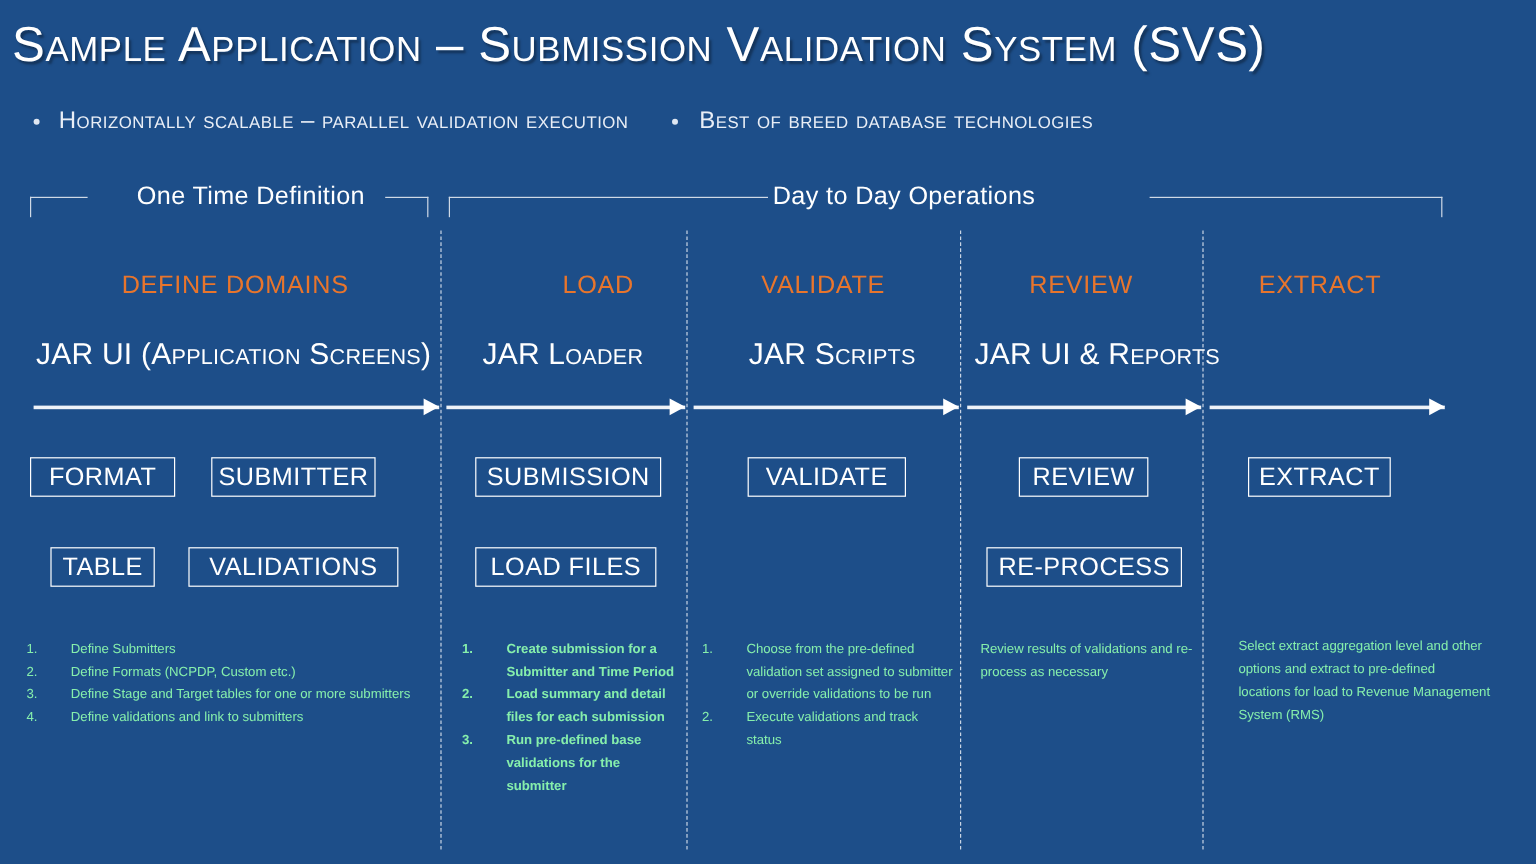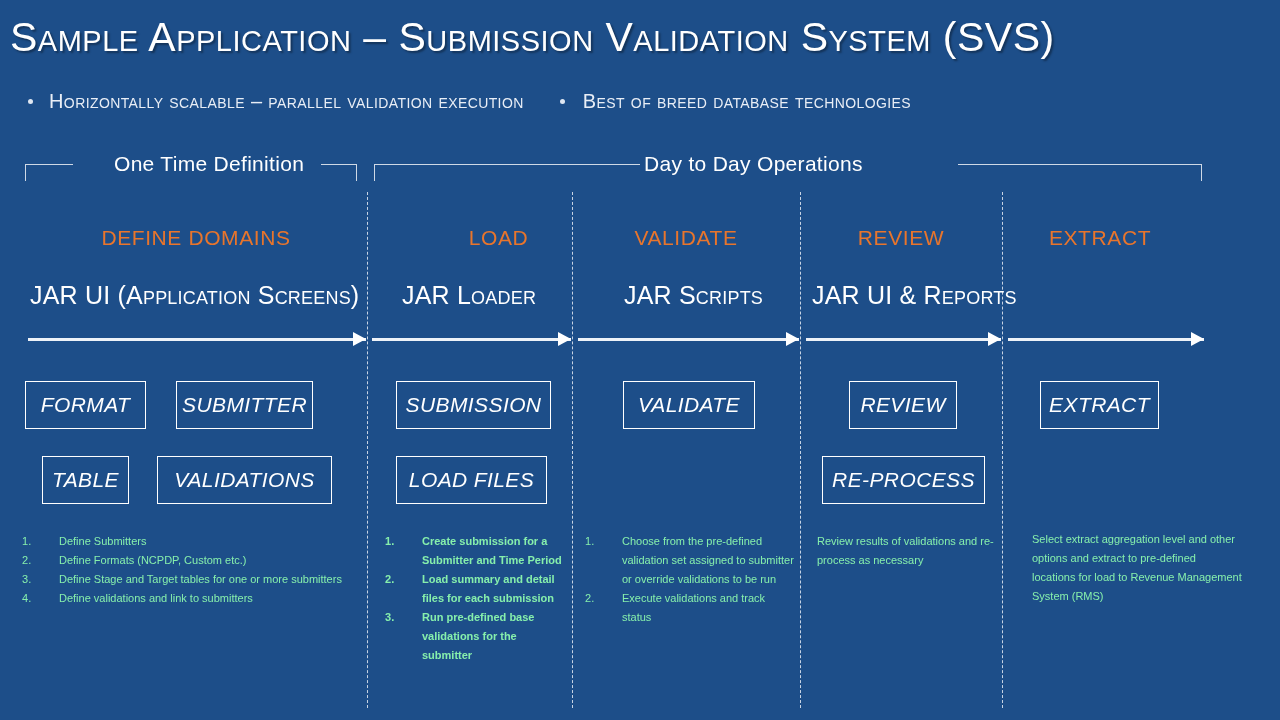--- a/index.html
+++ b/index.html
@@ -125,22 +125,21 @@
     position:absolute;
     border:1px solid #ffffff;
     color:#ffffff;
     font-size:21px;
     display:flex;
     align-items:center;
     justify-content:center;
     letter-spacing:0.4px;
     white-space:nowrap;
     padding:0 16px;
-    height:48px;
-    font-style:italic;
+    height:33px;
   }
 
   
   .desc {
     position:absolute;
     color:#86efac;
     font-size:11px;
     line-height:19px;
   }
   .desc ol {

